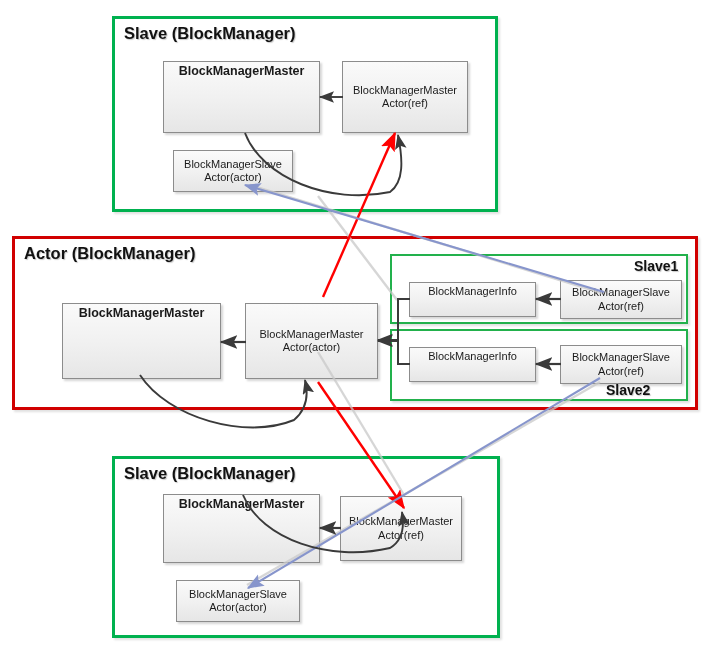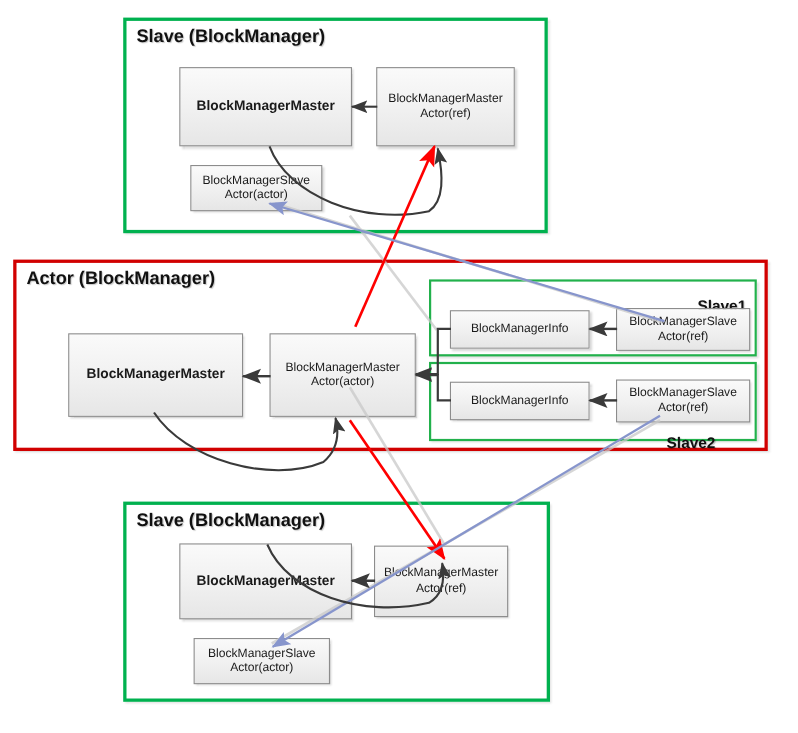--- a/index.html
+++ b/index.html
@@ -47,30 +47,29 @@
     color: #111111;
     white-space: nowrap;
     text-shadow: 1px 1px 1px rgba(0,0,0,0.22);
     z-index: 3;
   }
   .title-lg {
     font-size: 16.5px;
   }
   .title-sm {
     font-size: 14px;
-    margin-top: 12px;
   }
   .node {
     position: absolute;
     box-sizing: border-box;
     border: 1px solid #8C8C8C;
     background: linear-gradient(to bottom, #FAFAFA 0%, #F0F0F0 55%, #E6E6E6 100%);
     box-shadow: 2px 2px 2px rgba(0,0,0,0.16);
     display: flex;
-    align-items: center;
+    align-items: flex-start;
     justify-content: center;
     text-align: center;
     color: #1A1A1A;
     font-size: 11px;
     line-height: 1.22;
     padding: 2px 3px;
     z-index: 4;
   }
   .node-bold {
     font-weight: bold;

